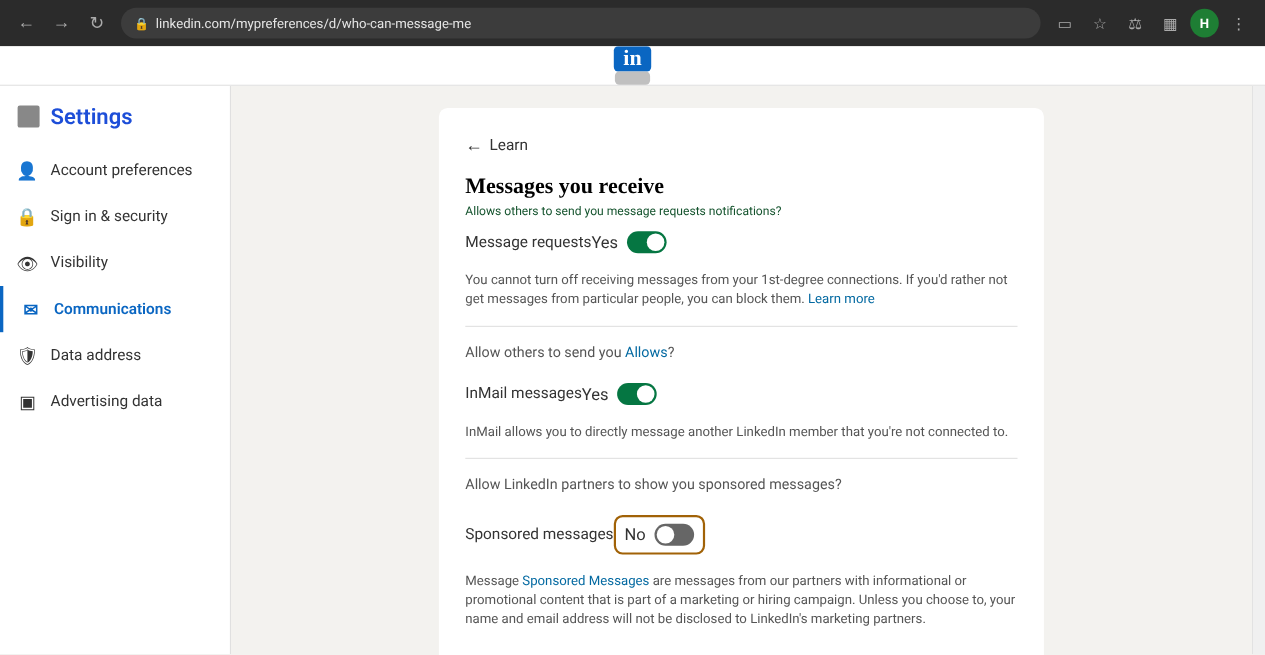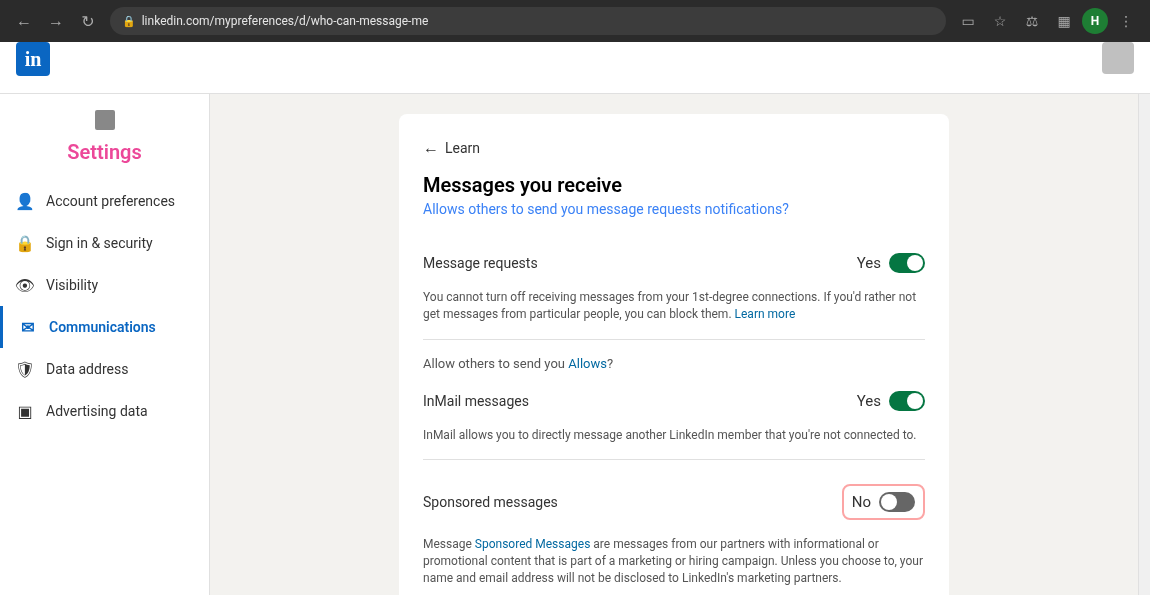--- a/index.html
+++ b/index.html
@@ -94,25 +94,27 @@
     .app-container {
       flex: 1;
       display: flex;
       flex-direction: column;
       overflow: hidden;
     }
 
     
     .top-nav {
       background: white;
-      height: 52px;
-      display: flex;
+      height: 36px;
+      display: flex;
+      align-items: center;
       padding: 0 16px;
       border-bottom: 1px solid #e0e0e0;
       flex-shrink: 0;
+      flex-direction: column;
     }
     .linkedin-logo {
       width: 34px;
       height: 34px;
       background: #0a66c2;
       border-radius: 4px;
       display: flex;
       align-items: center;
       justify-content: center;
       color: white;
@@ -139,26 +141,25 @@
     .sidebar {
       width: 210px;
       background: white;
       flex-shrink: 0;
       padding: 16px 0;
       border-right: 1px solid #e0e0e0;
     }
     .sidebar-title {
       font-size: 20px;
       font-weight: 600;
-      color: #ec4899;
+      color: #1d4ed8;
       padding: 0 16px 16px 16px;
       display: flex;
       align-items: center;
       gap: 10px;
-      flex-direction: column;
     }
     .sidebar-title-icon {
       width: 20px;
       height: 20px;
       background: #888;
       border-radius: 2px;
     }
     .sidebar-item {
       display: flex;
       align-items: center;
@@ -210,35 +211,35 @@
       text-decoration: none;
     }
     .back-arrow {
       font-size: 16px;
     }
     .card-title {
       font-size: 20px;
       font-weight: 600;
       color: #000;
       margin-bottom: 4px;
+      font-family: Liberation Serif, serif;
     }
     .card-subtitle {
-      font-size: 14px;
-      color: #3b82f6;
-      margin-bottom: 28px;
+      font-size: 11px;
+      color: #14532d;
+      margin-bottom: 4px;
     }
     .section-divider {
       border: none;
       border-top: 1px solid #e0e0e0;
       margin: 16px 0;
     }
     .setting-row {
       display: flex;
       align-items: center;
-      justify-content: space-between;
       padding: 8px 0;
     }
     .setting-label {
       font-size: 14px;
       color: #333;
       font-weight: 400;
     }
     .toggle-container {
       display: flex;
       align-items: center;
@@ -283,21 +284,21 @@
       color: #0369a1;
       text-decoration: none;
       cursor: pointer;
     }
     .section-heading {
       font-size: 13px;
       color: #555;
       margin-bottom: 12px;
     }
     .highlighted-toggle {
-      border: 2px solid #fca5a5;
+      border: 2px solid #a16207;
       border-radius: 8px;
       padding: 6px 8px;
       display: flex;
       align-items: center;
       gap: 8px;
     }
 
     
     .main-content::-webkit-scrollbar { width: 6px; }
     .main-content::-webkit-scrollbar-track { background: #f3f2ef; }
@@ -414,20 +415,21 @@
             <div class="toggle on">
               <div class="toggle-knob"></div>
             </div>
           </div>
         </div>
 
         <div class="info-text">InMail allows you to directly message another LinkedIn member that you're not connected to.</div>
 
         <hr class="section-divider">
 
+        <div class="section-heading">Allow LinkedIn partners to show you sponsored messages?</div>
 
         <div class="setting-row">
           <span class="setting-label">Sponsored messages</span>
           <div class="highlighted-toggle">
             <span class="toggle-label">No</span>
             <div class="toggle off">
               <div class="toggle-knob"></div>
             </div>
           </div>
         </div>

